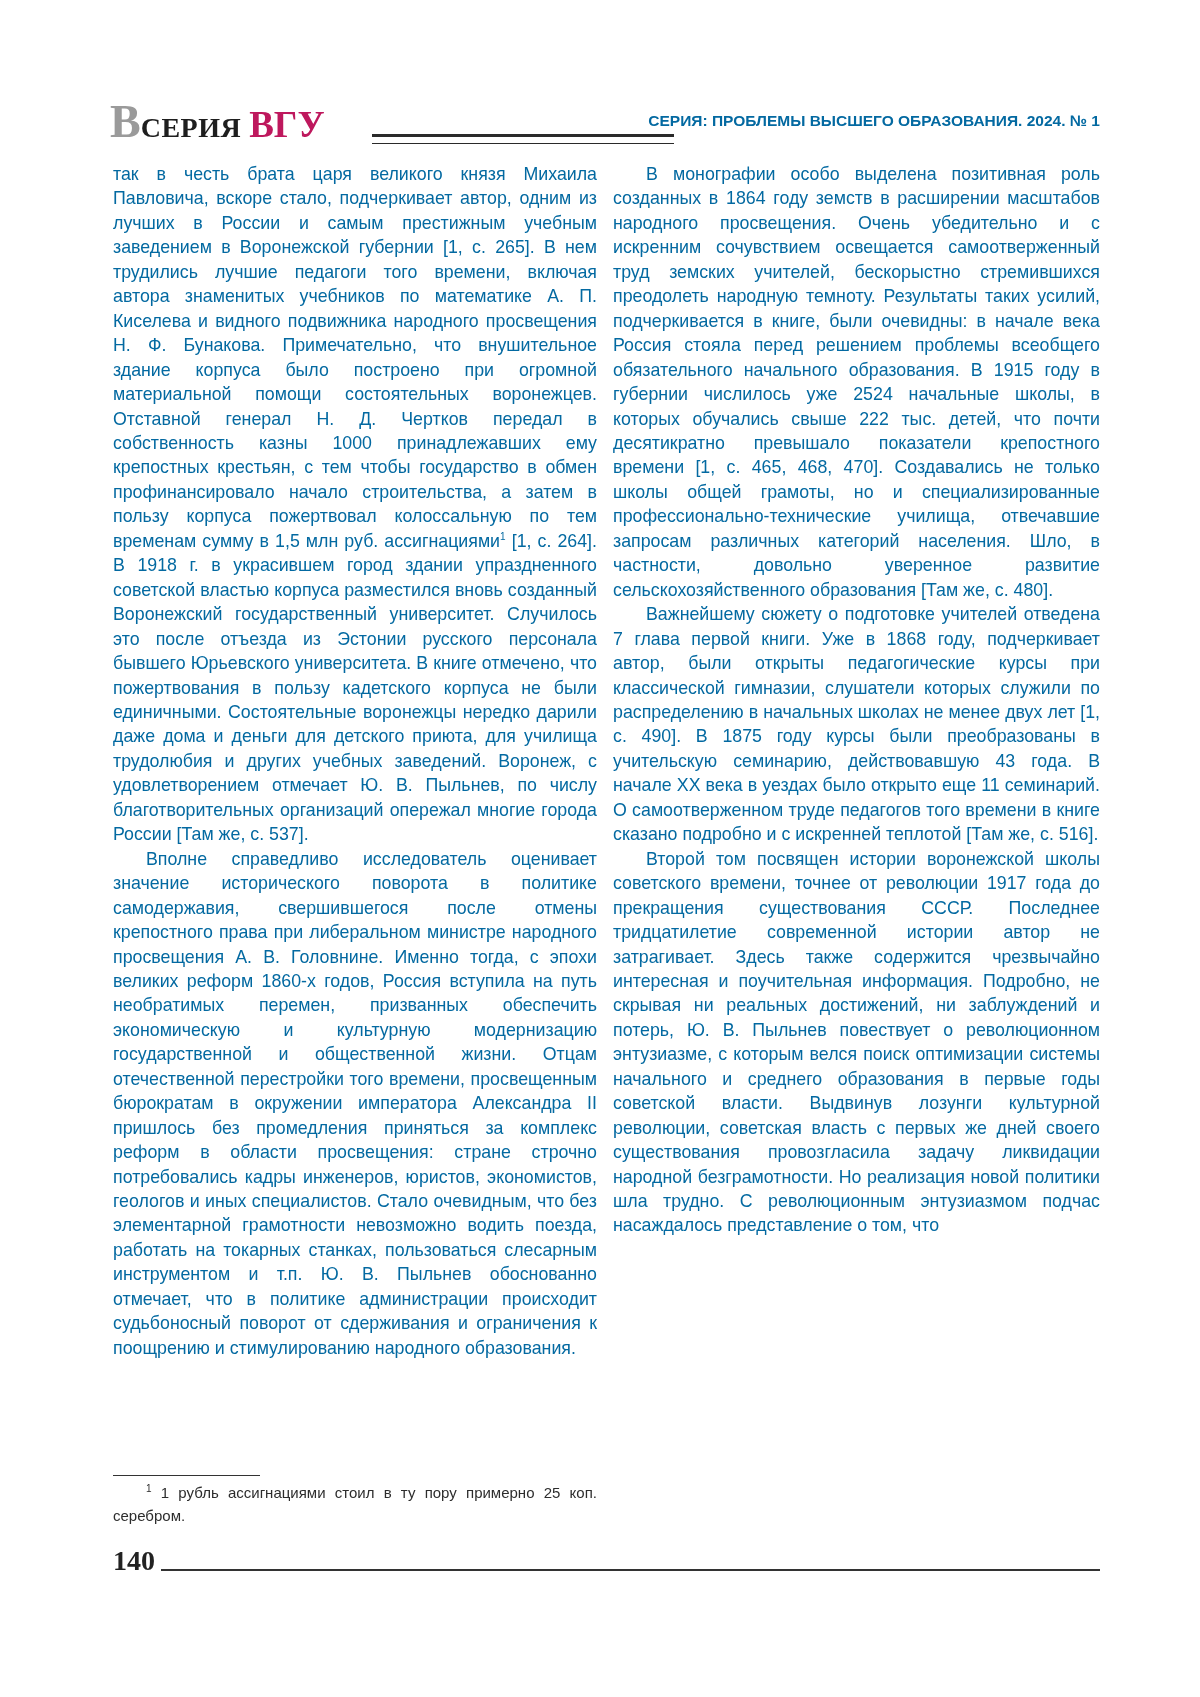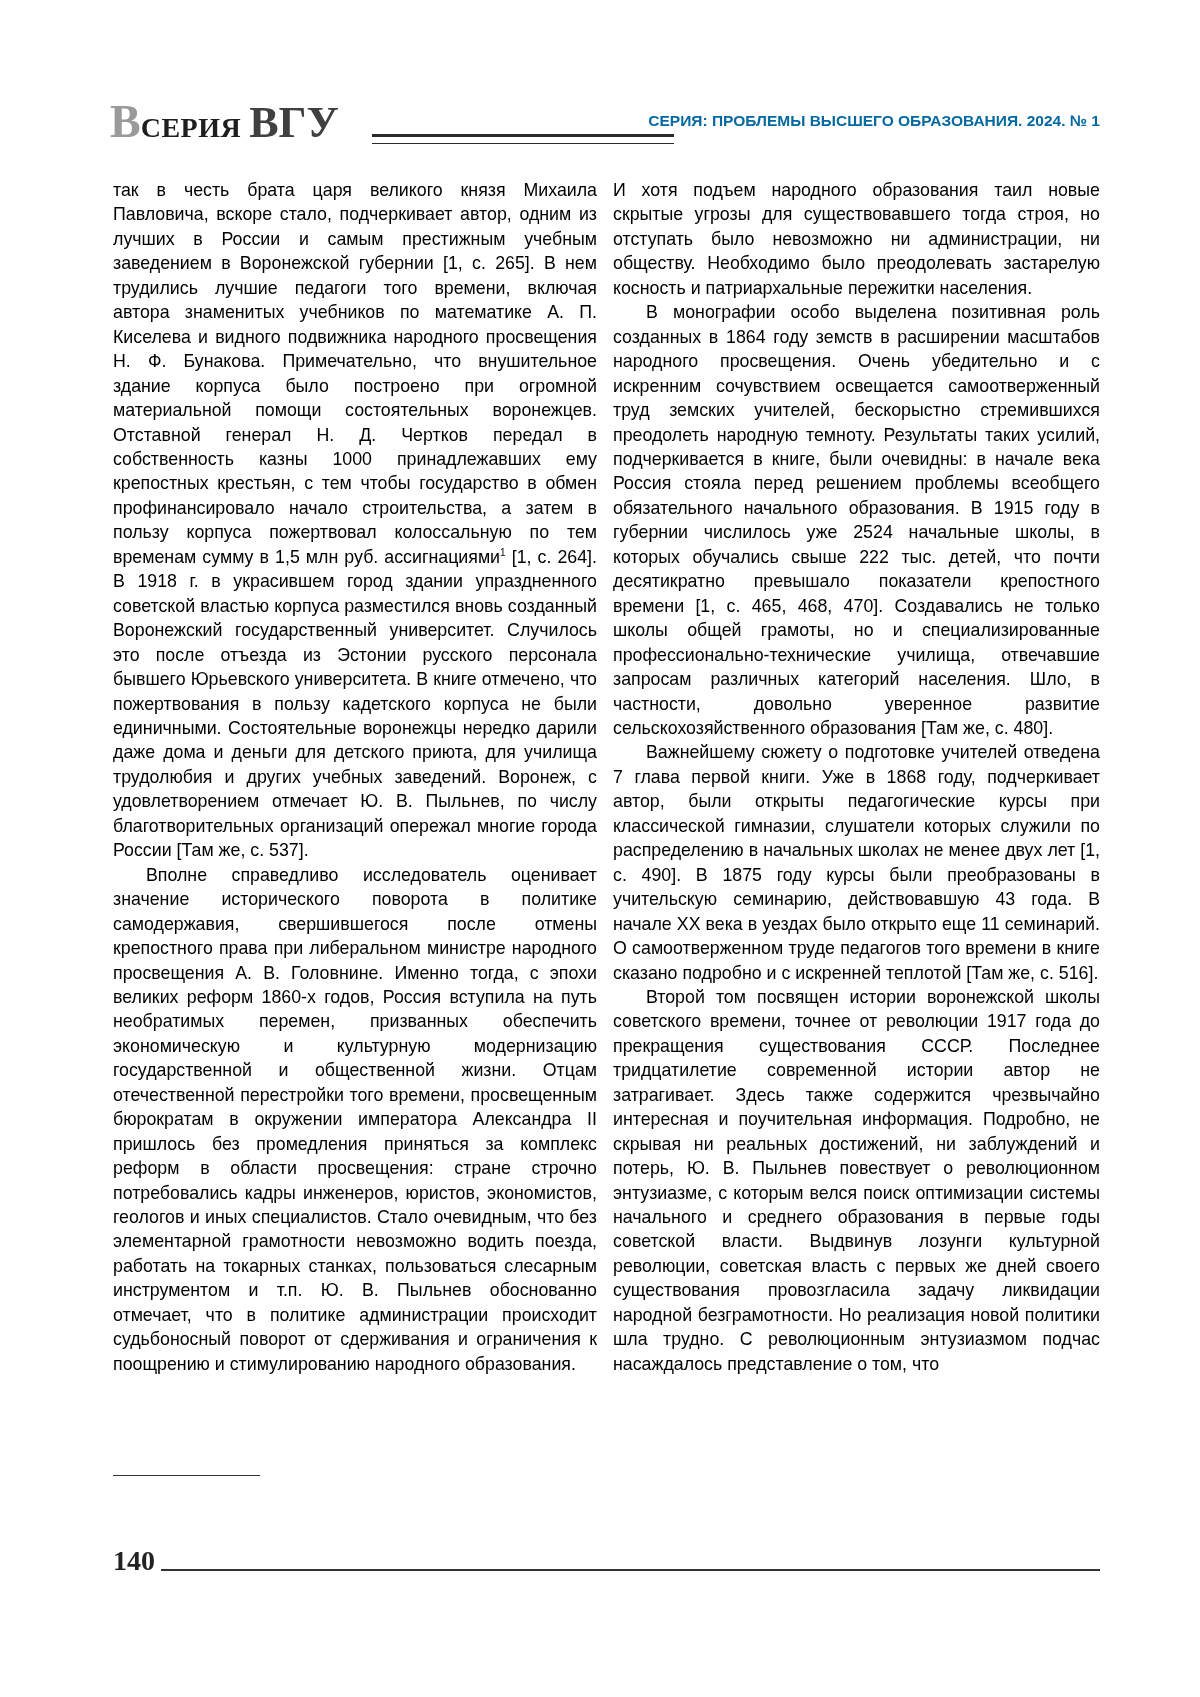--- a/index.html
+++ b/index.html
@@ -3,25 +3,25 @@
   <meta charset="utf-8">
   <style>
     html, body { margin: 0; padding: 0; background: #ffffff; }
     body { width: 1200px; height: 1697px; position: relative; overflow: hidden; }
     .page { position: absolute; left: 0; top: 0; width: 1200px; height: 1697px; background: #fff; }
 
     .header { position: absolute; left: 110px; top: 100px; width: 990px; height: 44px; }
     .logo { position: absolute; left: 0; top: 0; height: 44px; white-space: nowrap; font-family: "Liberation Serif", serif; font-weight: bold; line-height: 44px; }
     .logo .cap { font-size: 46px; color: #9a9a9a; }
     .logo .small { font-size: 28px; color: #1e1e1e; letter-spacing: 0.5px; }
-    .logo .vgu { font-size: 44px; color: #404040; margin-left: 8px; }
+    .logo .vgu { font-size: 37px; color: #be185d; margin-left: 8px; }
     .header-rule { position: absolute; left: 262px; top: 34px; width: 302px; height: 6px; border-top: 3px solid #2a2a2a; border-bottom: 1px solid #2a2a2a; }
     .series { position: absolute; right: 0; top: 12px; font-family: "Liberation Sans", sans-serif; font-weight: bold; font-size: 15.5px; color: #0369a1; white-space: nowrap; }
 
-    .col { position: absolute; top: 178px; width: 484px; font-family: "Liberation Sans", sans-serif; font-size: 17.8px; line-height: 24.45px; color: #000000; text-align: justify; }
+    .col { position: absolute; top: 162px; width: 484px; font-family: "Liberation Sans", sans-serif; font-size: 17.8px; line-height: 24.45px; color: #0369a1; text-align: justify; }
     .col.left { left: 113px; }
     .col.right { left: 613px; width: 487px; }
     .col p { margin: 0; }
     .col p.indent { text-indent: 33px; }
     sup { font-size: 10px; line-height: 0; vertical-align: super; }
 
     .fn-rule { position: absolute; left: 113px; top: 1475px; width: 147px; height: 0; border-top: 1.5px solid #333; }
     .footnote { position: absolute; left: 113px; top: 1481px; width: 484px; font-family: "Liberation Sans", sans-serif; font-size: 15px; line-height: 23px; color: #2d2d2d; text-align: justify; }
     .footnote .fn-first { text-indent: 33px; }
 
@@ -41,23 +41,25 @@
     <div class="header-rule"></div>
     <div class="series">СЕРИЯ: ПРОБЛЕМЫ ВЫСШЕГО ОБРАЗОВАНИЯ. 2024. № 1</div>
   </div>
 
   <div class="col left">
     <p><span>так в честь брата царя великого князя Михаила Павловича, вскоре стало, подчеркивает автор, одним из лучших в России и самым престижным учебным заведением в Воронежской губернии [1, с. 265]. В нем трудились лучшие педагоги того времени, включая автора знаменитых учебников по математике А. П. Киселева и видного подвижника народного просвещения Н. Ф. Бунакова. Примечательно, что внушительное здание корпуса было построено при огромной материальной помощи состоятельных воронежцев. Отставной генерал Н. Д. Чертков передал в собственность казны 1000 принадлежавших ему крепостных крестьян, с тем чтобы государство в обмен профинансировало начало строительства, а затем в пользу корпуса пожертвовал колоссальную по тем временам сумму в 1,5 млн руб. ассигнациями</span><sup>1</sup><span> [1, с. 264]. В 1918 г. в украсившем город здании упраздненного советской властью корпуса разместился вновь созданный Воронежский государственный университет. Случилось это после отъезда из Эстонии русского персонала бывшего Юрьевского университета. В книге отмечено, что пожертвования в пользу кадетского корпуса не были единичными. Состоятельные воронежцы нередко дарили даже дома и деньги для детского приюта, для училища трудолюбия и других учебных заведений. Воронеж, с удовлетворением отмечает Ю. В. Пыльнев, по числу благотворительных организаций опережал многие города России [Там же, с. 537].</span></p>
     <p class="indent">Вполне справедливо исследователь оценивает значение исторического поворота в политике самодержавия, свершившегося после отмены крепостного права при либеральном министре народного просвещения А. В. Головнине. Именно тогда, с эпохи великих реформ 1860-х годов, Россия вступила на путь необратимых перемен, призванных обеспечить экономическую и культурную модернизацию государственной и общественной жизни. Отцам отечественной перестройки того времени, просвещенным бюрократам в окружении императора Александра II пришлось без промедления приняться за комплекс реформ в области просвещения: стране строчно потребовались кадры инженеров, юристов, экономистов, геологов и иных специалистов. Стало очевидным, что без элементарной грамотности невозможно водить поезда, работать на токарных станках, пользоваться слесарным инструментом и т.п. Ю. В. Пыльнев обоснованно отмечает, что в политике администрации происходит судьбоносный поворот от сдерживания и ограничения к поощрению и стимулированию народного образования.</p>
   </div>
 
   <div class="fn-rule"></div>
+  <div class="footnote">
+    <div class="fn-first"><sup>1</sup><span> 1 рубль ассигнациями стоил в ту пору примерно 25 коп. серебром.</span></div>
+  </div>
 
   <div class="col right">
-    <p>И хотя подъем народного образования таил новые скрытые угрозы для существовавшего тогда строя, но отступать было невозможно ни администрации, ни обществу. Необходимо было преодолевать застарелую косность и патриархальные пережитки населения.</p>
     <p class="indent">В монографии особо выделена позитивная роль созданных в 1864 году земств в расширении масштабов народного просвещения. Очень убедительно и с искренним сочувствием освещается самоотверженный труд земских учителей, бескорыстно стремившихся преодолеть народную темноту. Результаты таких усилий, подчеркивается в книге, были очевидны: в начале века Россия стояла перед решением проблемы всеобщего обязательного начального образования. В 1915 году в губернии числилось уже 2524 начальные школы, в которых обучались свыше 222 тыс. детей, что почти десятикратно превышало показатели крепостного времени [1, с. 465, 468, 470]. Создавались не только школы общей грамоты, но и специализированные профессионально-технические училища, отвечавшие запросам различных категорий населения. Шло, в частности, довольно уверенное развитие сельскохозяйственного образования [Там же, с. 480].</p>
     <p class="indent">Важнейшему сюжету о подготовке учителей отведена 7 глава первой книги. Уже в 1868 году, подчеркивает автор, были открыты педагогические курсы при классической гимназии, слушатели которых служили по распределению в начальных школах не менее двух лет [1, с. 490]. В 1875 году курсы были преобразованы в учительскую семинарию, действовавшую 43 года. В начале XX века в уездах было открыто еще 11 семинарий. О самоотверженном труде педагогов того времени в книге сказано подробно и с искренней теплотой [Там же, с. 516].</p>
     <p class="indent">Второй том посвящен истории воронежской школы советского времени, точнее от революции 1917 года до прекращения существования СССР. Последнее тридцатилетие современной истории автор не затрагивает. Здесь также содержится чрезвычайно интересная и поучительная информация. Подробно, не скрывая ни реальных достижений, ни заблуждений и потерь, Ю. В. Пыльнев повествует о революционном энтузиазме, с которым велся поиск оптимизации системы начального и среднего образования в первые годы советской власти. Выдвинув лозунги культурной революции, советская власть с первых же дней своего существования провозгласила задачу ликвидации народной безграмотности. Но реализация новой политики шла трудно. С революционным энтузиазмом подчас насаждалось представление о том, что</p>
   </div>
 
   <div class="footer">
     <div class="page-num">140</div>
     <div class="footer-rule"></div>
   </div>
 

